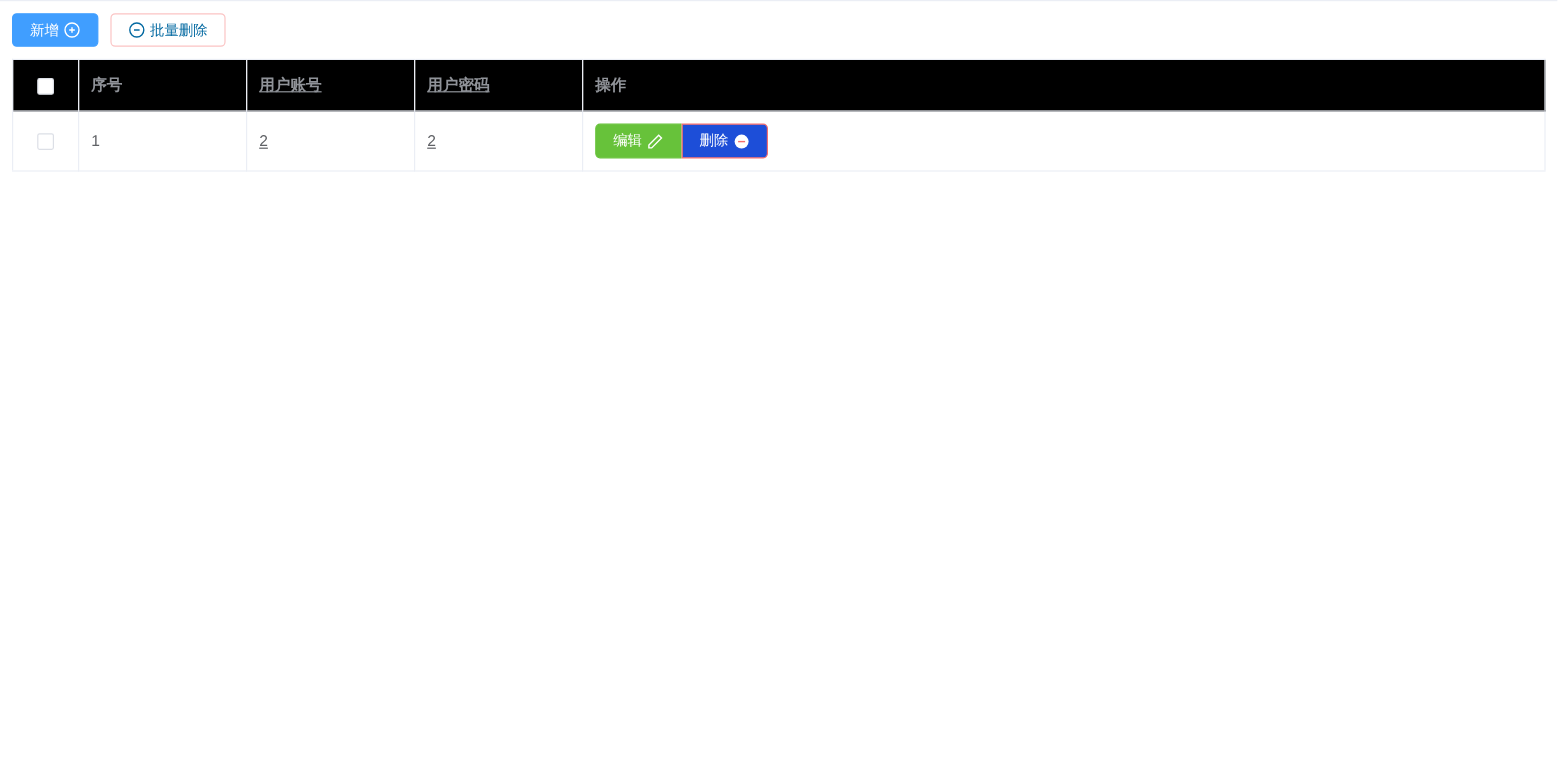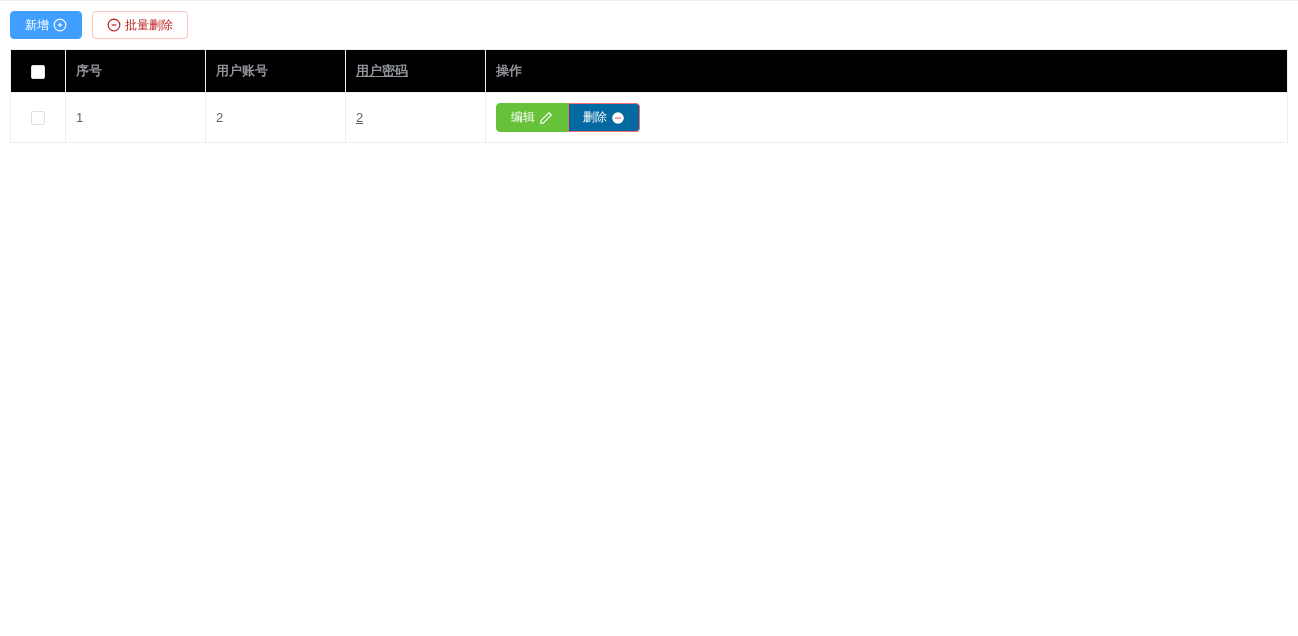--- a/index.html
+++ b/index.html
@@ -34,31 +34,31 @@
       white-space: nowrap;
       line-height: 1.2;
     }
     .btn-primary {
       background: #409eff;
       color: #fff;
       border-color: #409eff;
     }
     .btn-danger-plain {
       background: #fff;
-      color: #b91c1c;
+      color: #0369a1;
       border-color: #fbc4c4;
     }
     .btn-success {
       background: #67c23a;
       color: #fff;
       border-color: #67c23a;
       text-align: center;
     }
     .btn-danger {
-      background: #0369a1;
+      background: #1d4ed8;
       color: #fff;
       border-color: #f56c6c;
       align-items: center;
     }
     .btn-success.btn-grouped {
       border-top-right-radius: 0;
       border-bottom-right-radius: 0;
     }
     .btn-danger.btn-grouped {
       border-top-left-radius: 0;
@@ -104,20 +104,21 @@
     }
     .col-checkbox {
       width: 55px;
       text-align: center !important;
     }
     .col-index {
       width: 140px;
     }
     .col-account {
       width: 140px;
+      text-decoration: underline;
     }
     .col-password {
       width: 140px;
       text-decoration: underline;
     }
     .checkbox {
       width: 14px;
       height: 14px;
       border: 1px solid #dcdfe6;
       border-radius: 2px;

